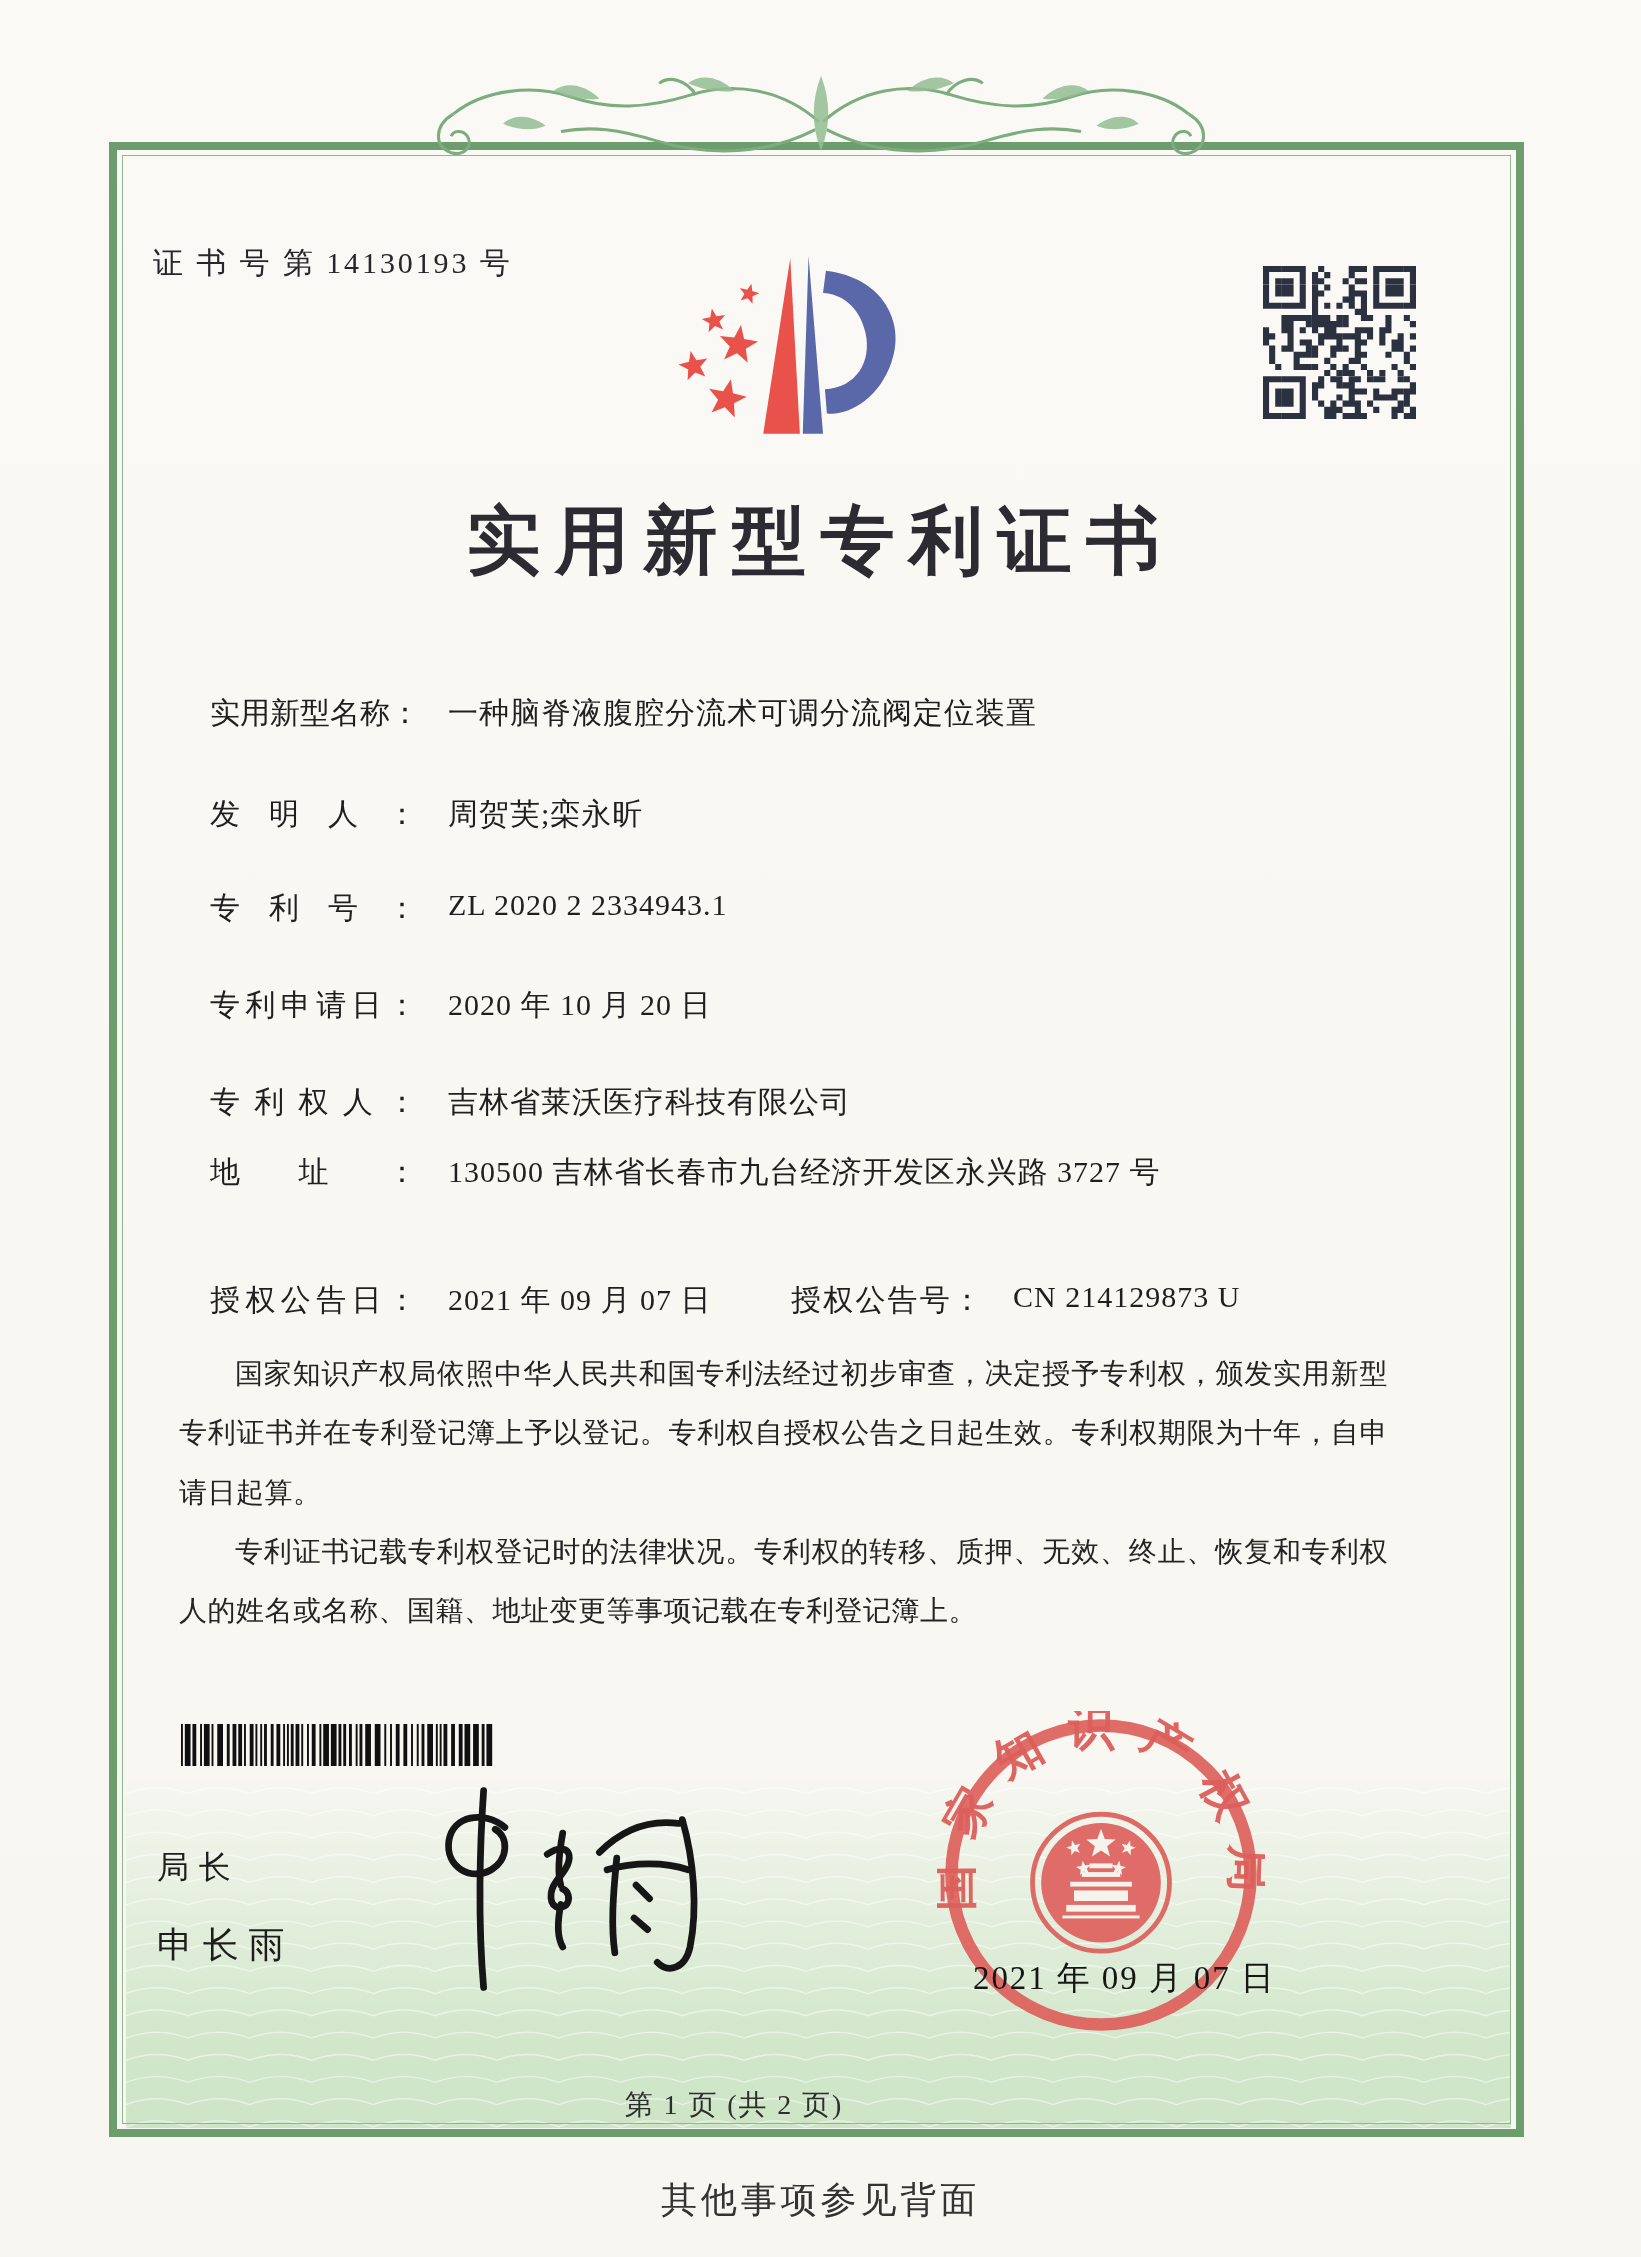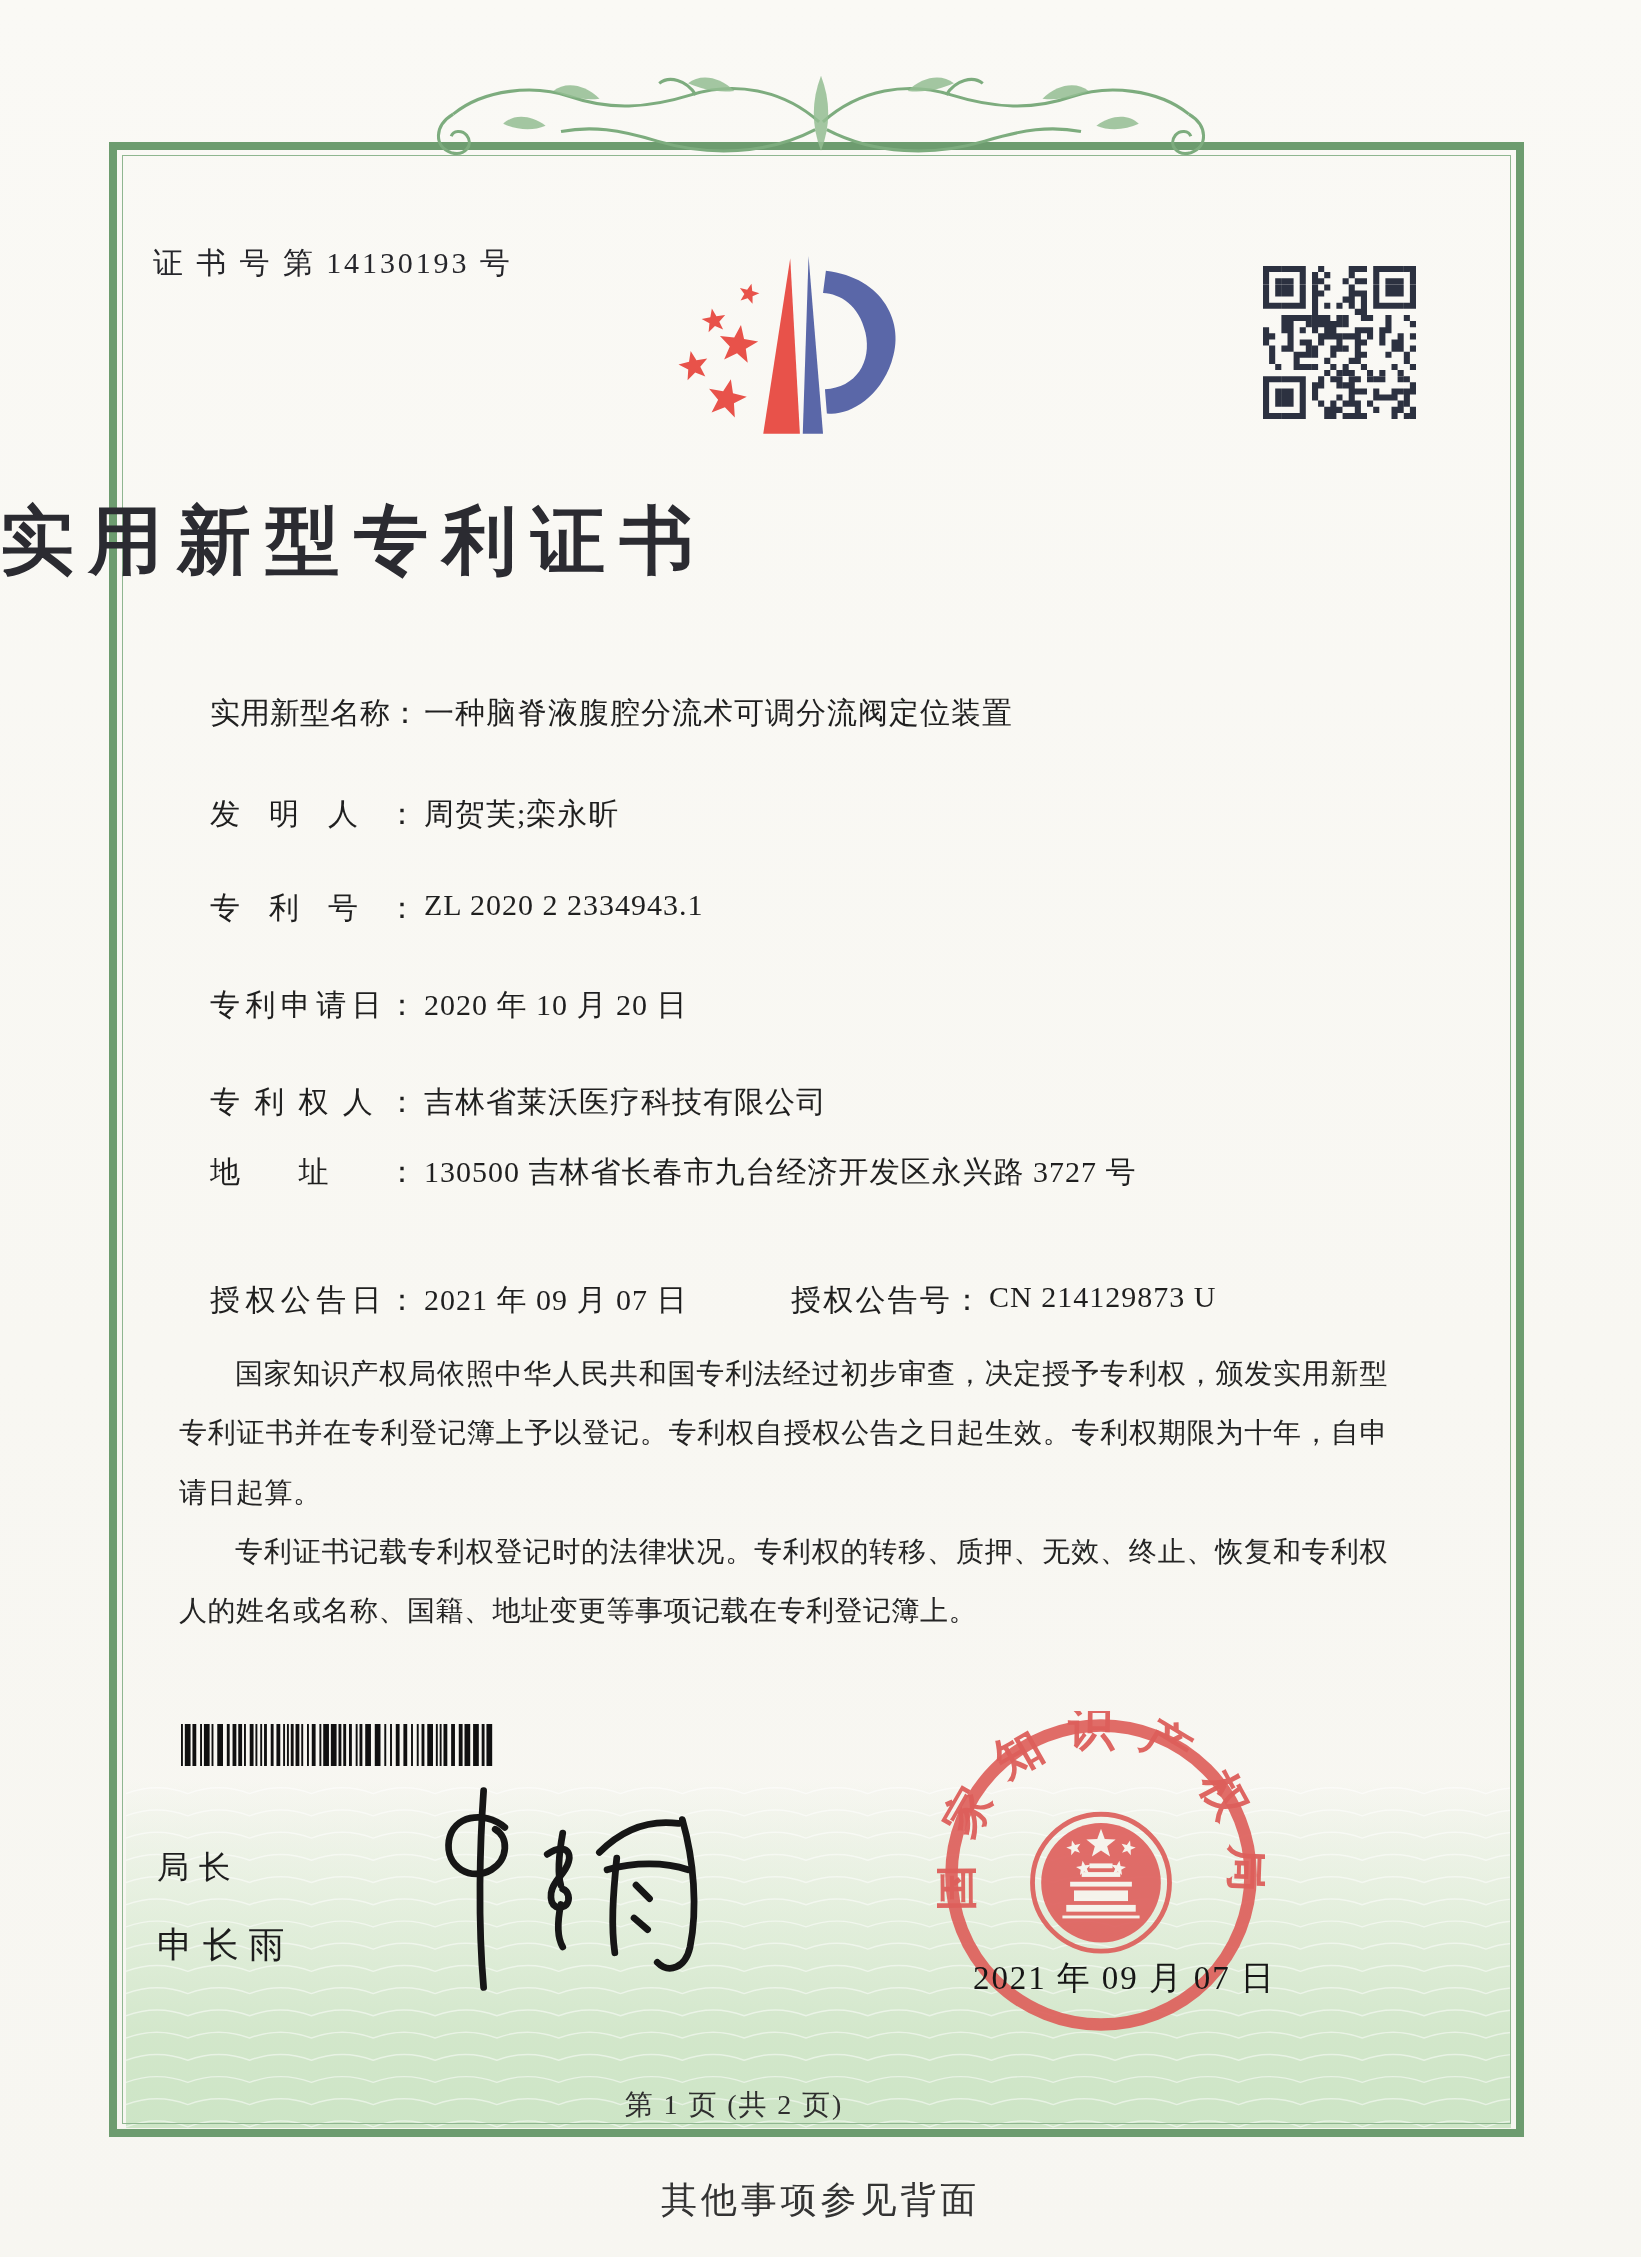--- a/index.html
+++ b/index.html
@@ -19,27 +19,27 @@
   #waves-svg{position:absolute;left:0;top:0;}
   #waves-svg path{fill:none;stroke:#ffffff;stroke-opacity:.5;stroke-width:1.5;}
   
   .cert-no{position:absolute;left:153px;top:243px;font-size:30px;letter-spacing:2.9px;color:#26262b;z-index:2;}
   .flourish{position:absolute;left:406px;top:66px;z-index:3;}
   .flourish path{stroke:#7dac7e;stroke-width:3.2;fill:none;}
   .flourish path.lf{fill:#93bd92;fill-opacity:.85;stroke:none;}
   .logo{position:absolute;left:597px;top:210px;z-index:2;}
   .qr{position:absolute;left:1263px;top:266px;z-index:2;}
   #qr-svg path{fill:#2c3140;}
-  .title{position:absolute;left:0;top:492px;width:100%;text-align:left;
+  .title{position:absolute;left:0;top:492px;width:100%;text-align:center;
     font-size:74px;font-weight:700;letter-spacing:14.5px;color:#2b2b31;z-index:2;}
   
   .fields{position:absolute;left:210px;top:676px;width:1217px;font-size:30px;color:#1f1f1f;z-index:2;}
   .frow{position:absolute;left:0;white-space:nowrap;}
   .flabel{display:inline-block;width:207px;text-align:justify;text-align-last:justify;vertical-align:top;}
-  .fvalue{margin-left:7px;letter-spacing:1px;}
+  .fvalue{margin-left:31px;letter-spacing:1px;}
   .grant-right{position:absolute;left:581px;top:0;white-space:nowrap;}
   .flabel2{display:inline-block;width:191px;text-align:justify;text-align-last:justify;vertical-align:top;}
   
   .body-text{position:absolute;left:179px;top:1344px;width:1209px;z-index:2;}
   .body-text p{margin:0;font-size:28px;line-height:2.12;text-align:justify;text-indent:2em;color:#242424;letter-spacing:0.5px;}
   
   .barcode{position:absolute;left:179px;top:1724px;z-index:2;}
   #barcode-svg path{fill:#101010;}
   .director-title{position:absolute;left:157px;top:1846px;font-size:32px;letter-spacing:9.7px;color:#1d1d1d;z-index:2;}
   .director-name{position:absolute;left:157px;top:1921px;font-size:36px;letter-spacing:9.7px;color:#1d1d1d;z-index:2;}

